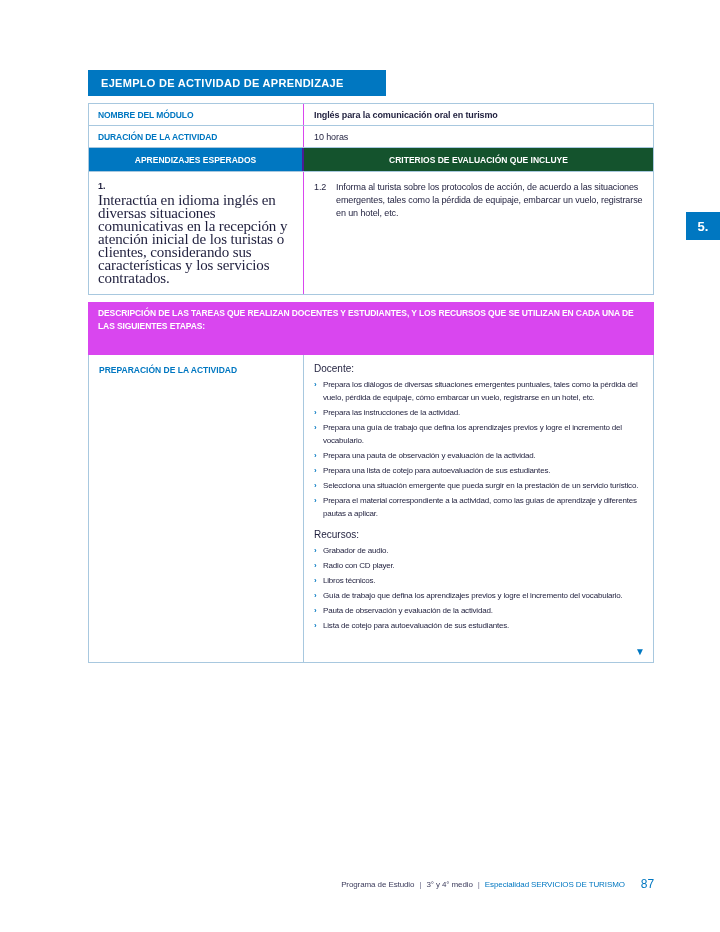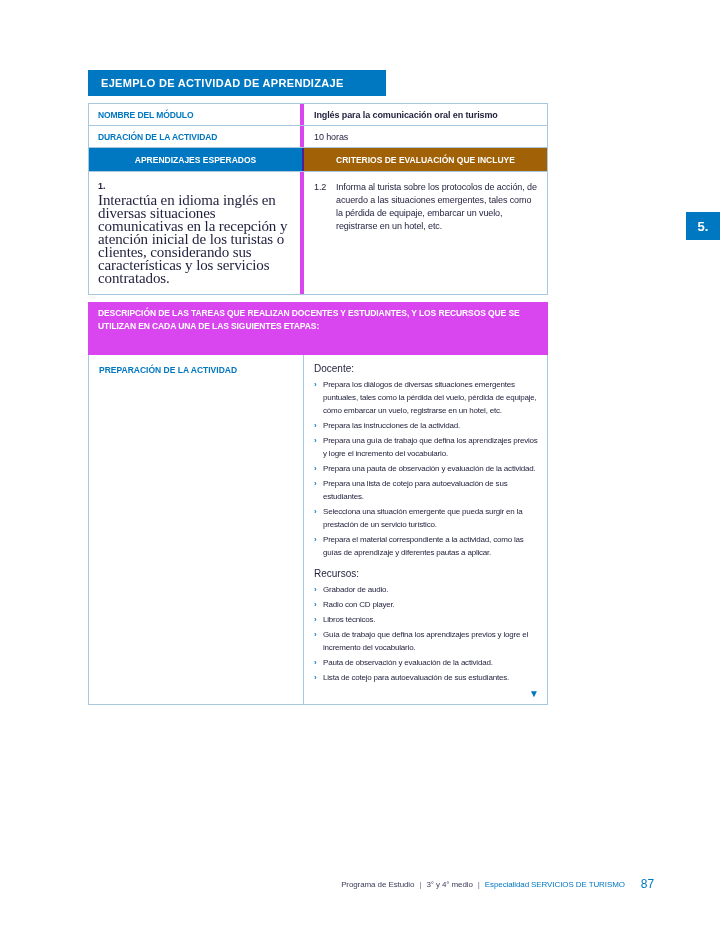--- a/index.html
+++ b/index.html
@@ -1,42 +1,42 @@
 <!DOCTYPE html>
 <html><head>
 <meta charset="utf-8">
 <style>
   * { margin:0; padding:0; box-sizing:border-box; }
   html,body { width:720px; height:932px; background:#ffffff; font-family:"Liberation Sans", sans-serif; }
   body { position:relative; overflow:hidden; color:#1f1f3d; }
 
-  .content { position:absolute; left:88px; top:70px; width:460px; }
+  .content { position:absolute; left:88px; top:70px; width:566px; }
 
   
   .badge { width:298px; height:26px; background:#0077c1; color:#fff; font-weight:bold;
            font-size:11px; letter-spacing:0.3px; display:flex; align-items:center; padding-left:13px; }
 
   
   .side-tab { position:absolute; left:686px; top:212px; width:34px; height:28px; background:#0077c1;
               color:#fff; font-weight:bold; font-size:13px; display:flex; align-items:center; justify-content:center; }
 
   
   .grid { margin-top:7px; border:1px solid #a8c8df; }
   .row { display:flex; border-bottom:1px solid #a8c8df; }
   .row:last-child { border-bottom:none; }
-  .cell-label { width:215px; flex:none; border-right:4px solid #d946ef; padding:4px 9px;
+  .cell-label { width:215px; flex:none; border-right:1px solid #d946ef; padding:4px 9px;
                 color:#0077c1; font-weight:bold; font-size:8.5px; display:flex; align-items:center; letter-spacing:-0.1px; }
   .cell-value { flex:1; padding:4px 10px; font-size:9px; display:flex; align-items:center; letter-spacing:-0.1px; }
   .row-sm { min-height:22px; }
   .bold { font-weight:bold; }
 
   .hdr-row { min-height:24px; }
   .hdr-left { width:215px; flex:none; background:#0077c1; color:#fff; font-weight:bold; font-size:8.5px;
               display:flex; align-items:center; justify-content:center; border-right:2px solid #4c1d95; }
-  .hdr-right { flex:1; background:#a16207; color:#fff; font-weight:bold; font-size:8.5px;
+  .hdr-right { flex:1; background:#14532d; color:#fff; font-weight:bold; font-size:8.5px;
                display:flex; align-items:center; justify-content:center; }
 
   .row-content { min-height:117px; }
   .row-content .cell-label { align-items:flex-start; color:#1f1f3d; font-weight:normal; padding:9px; display:block; }
   .ae-num { font-weight:bold; font-size:9px; display:block; margin-bottom:3px; }
   .ae-text { font-size:15px; line-height:13px; letter-spacing:-0.1px;font-family:Liberation Serif, serif; }
   .row-content .cell-value { align-items:flex-start; padding:9px 10px; }
   .crit { display:flex; font-size:9px; line-height:13px; letter-spacing:-0.1px; }
   .crit-num { width:22px; flex:none; }
   .crit-text { flex:1; }

